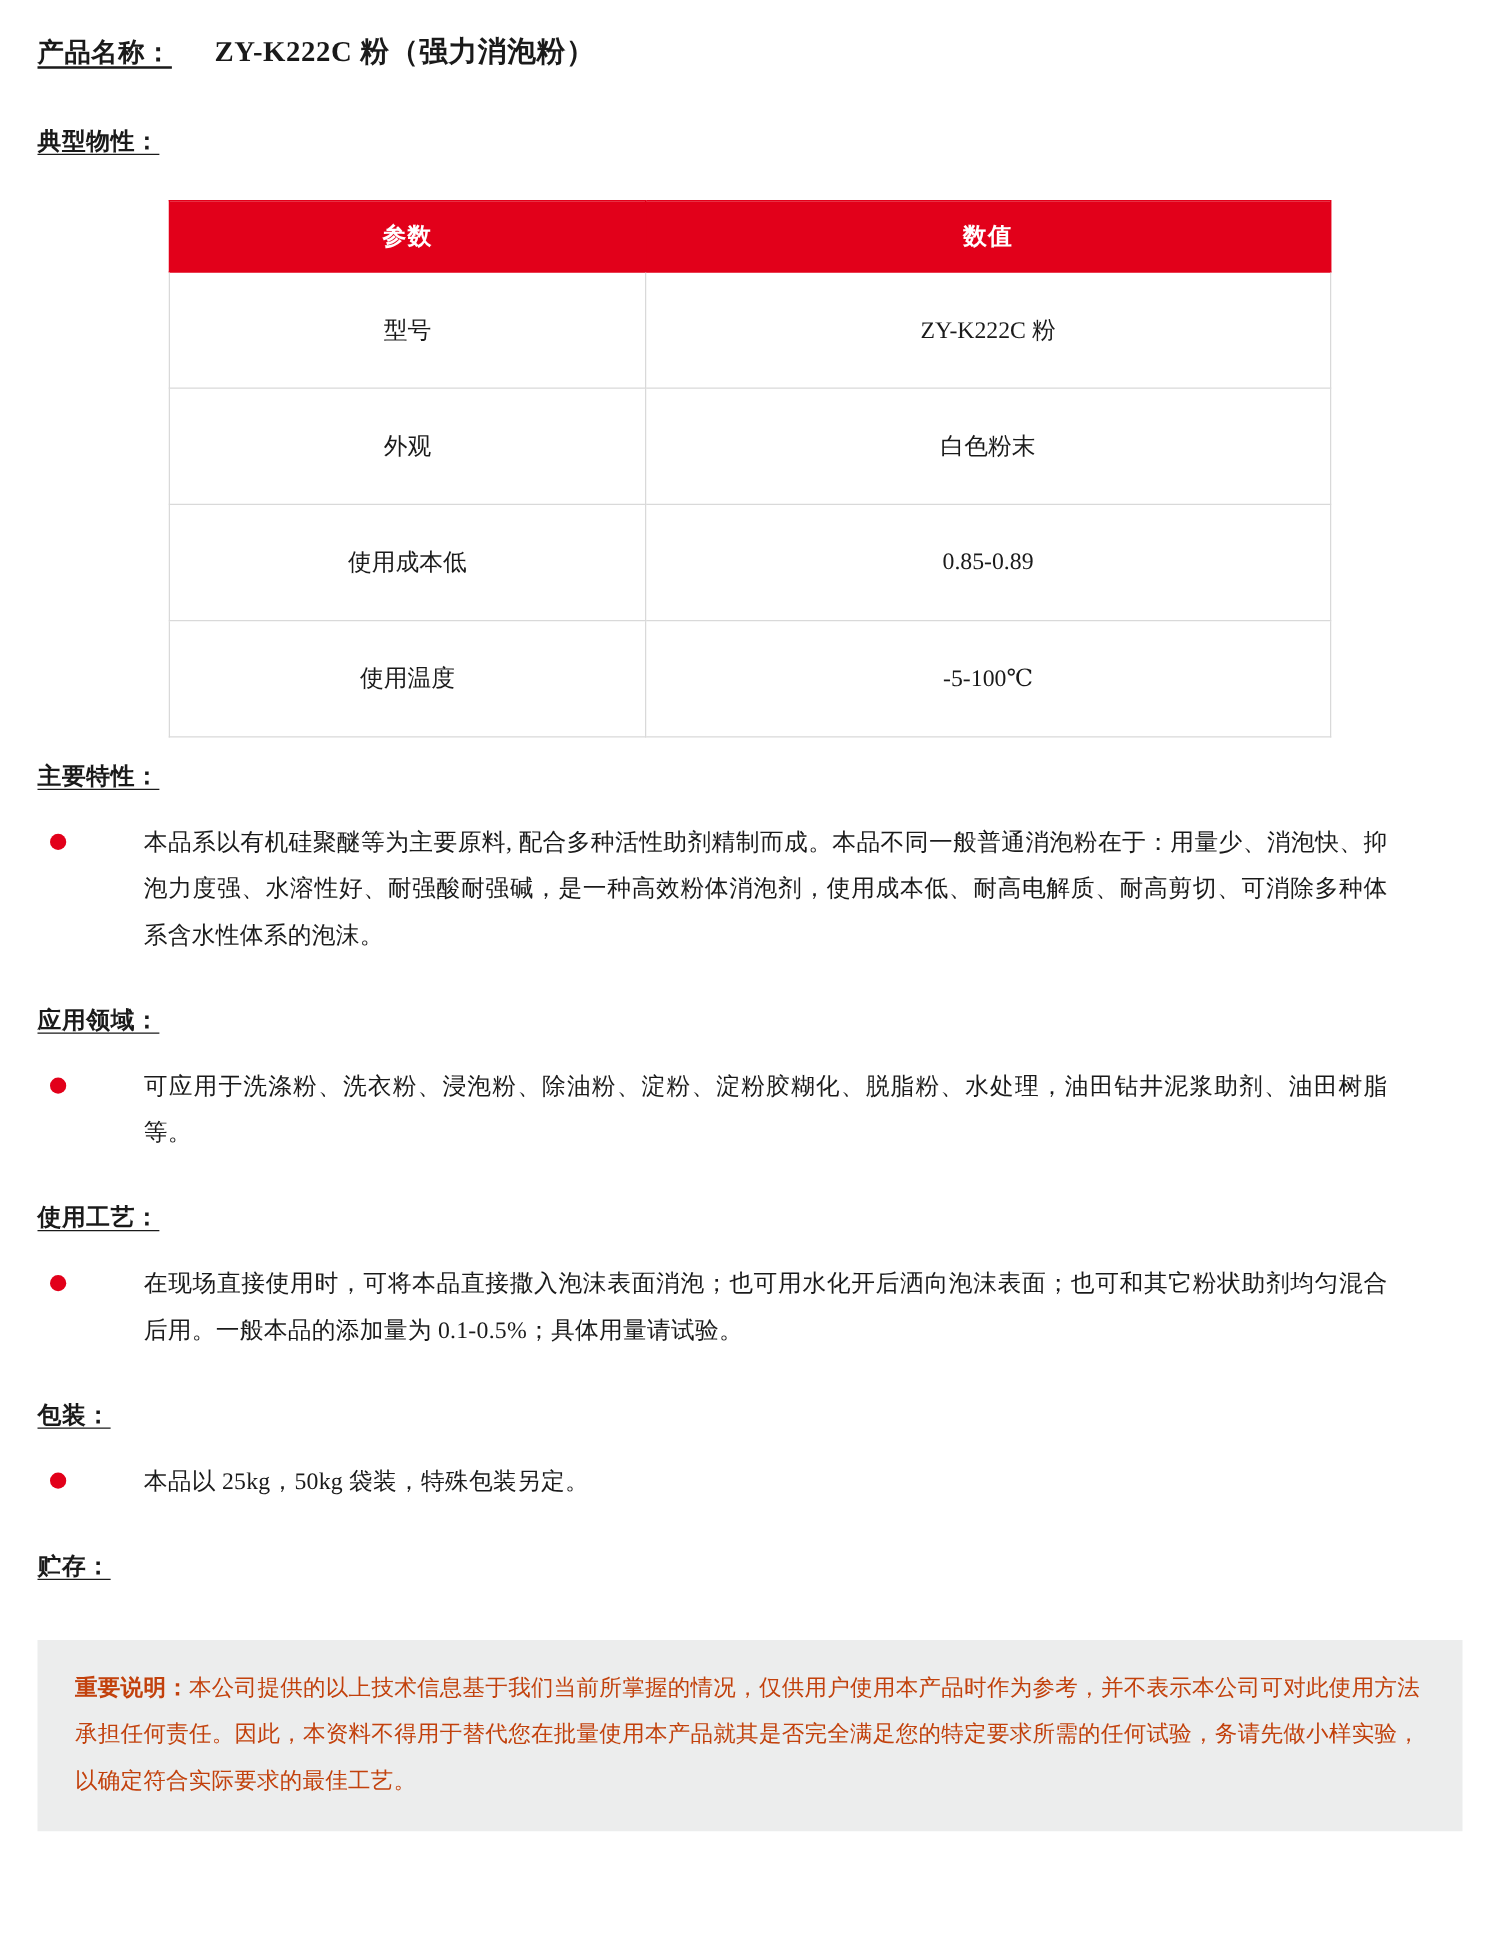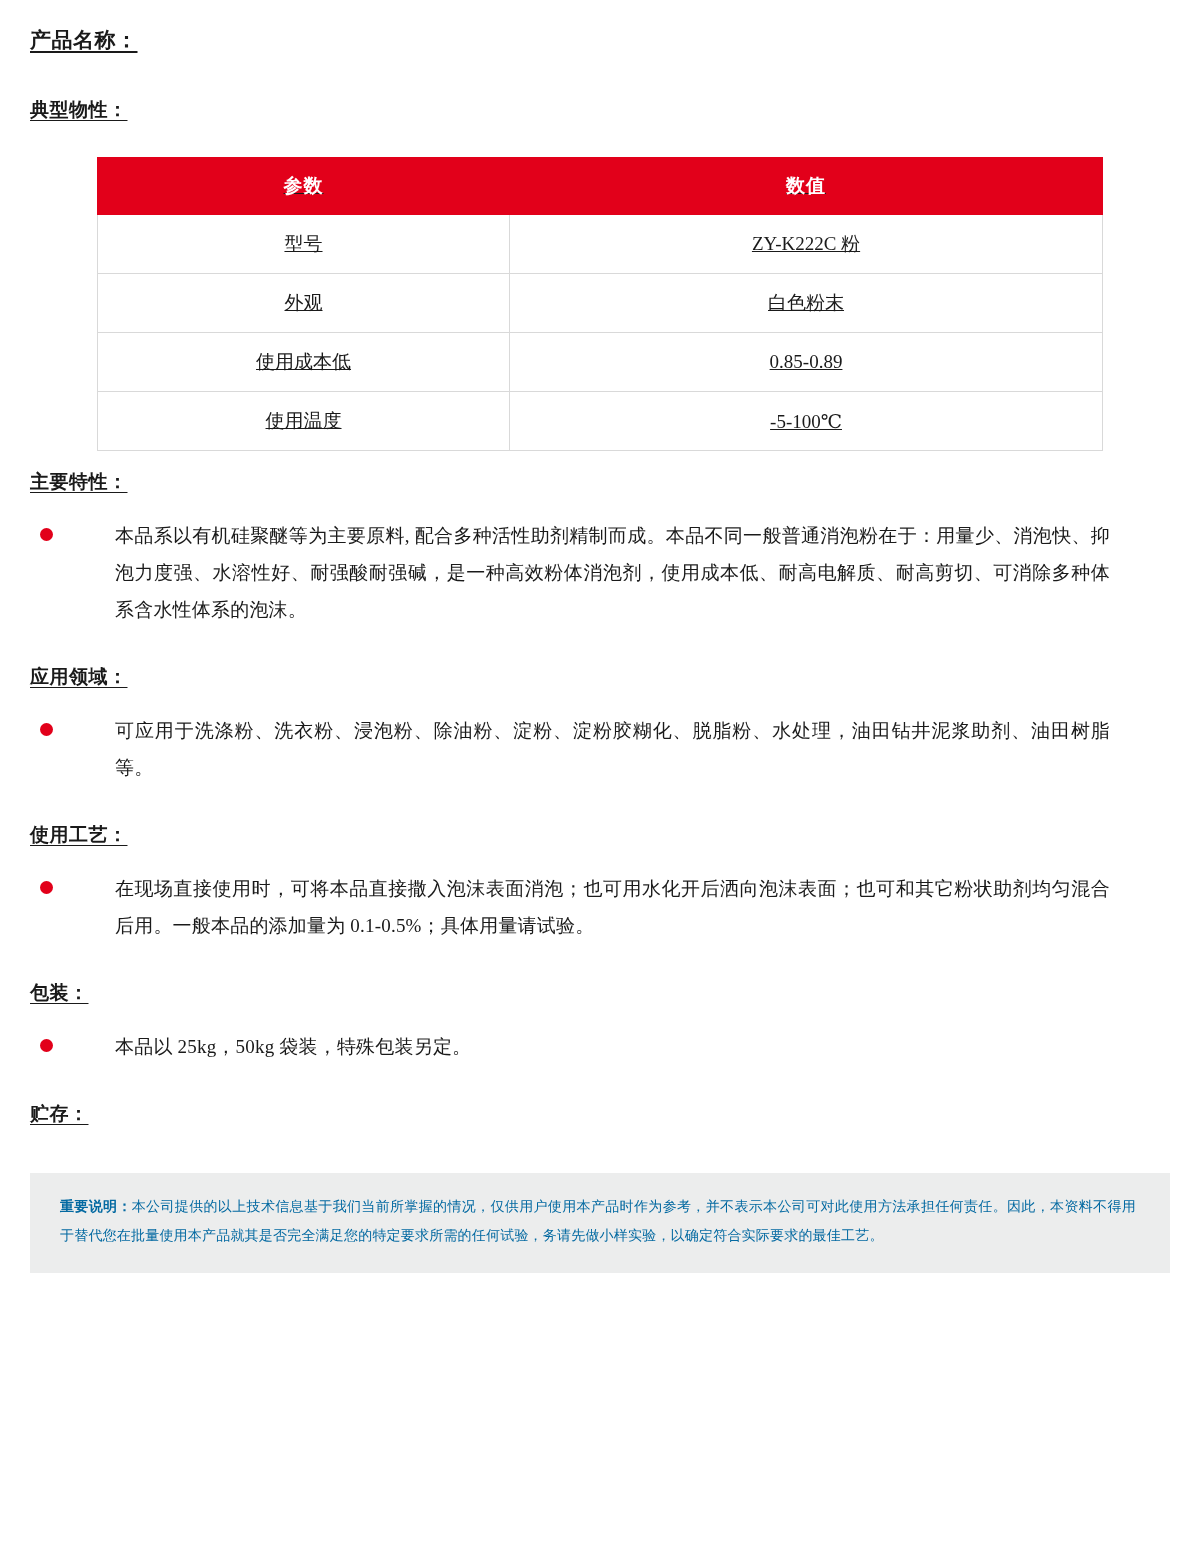--- a/index.html
+++ b/index.html
@@ -60,39 +60,38 @@
   .sh-storage   { margin: 36px 0 0 0; }
 
   
   .table-wrap {
     margin: 34px 0 0 0;
     display: flex;
     justify-content: center;
   }
   table.props {
     border-collapse: collapse;
-    width: 1006px;
+    width: 930px;
     table-layout: fixed;
-    text-decoration: underline;
   }
   table.props th {
     background: #e2001a;
     color: #ffffff;
     font-size: 19px;
     font-weight: bold;
     text-align: center;
     padding: 15px 6px;
     border: 1px solid #e2001a;
     letter-spacing: 1px;
   }
   table.props td {
     border: 1px solid #d9d9d9;
     text-align: center;
     font-size: 19px;
-    padding: 16px 6px;
+    padding: 33px 6px;
     color: #1a1a1a;
   }
   table.props col.c1 { width: 41%; }
   table.props col.c2 { width: 59%; }
 
   
   .bullet {
     display: flex;
     margin: 22px 0 0 0;
     padding-right: 60px;
@@ -111,35 +110,36 @@
     line-height: 1.95;
     text-align: justify;
     letter-spacing: 0.2px;
   }
 
   
   .disclaimer {
     margin: 46px 0 0 0;
     background: #eceded;
     padding: 20px 34px 22px 30px;
-    font-size: 14px;
+    font-size: 18px;
     line-height: 2.05;
-    color: #0369a1;
+    color: #c2410c;
     text-align: justify;
     letter-spacing: 0.2px;
   }
   .disclaimer b { font-weight: bold; }
 </style>
 </head>
 <body>
 
 <div class="page">
 
   <div class="title-row">
     <span class="label-underline">产品名称：</span>
+    <span class="product-name">ZY-K222C 粉（强力消泡粉）</span>
   </div>
 
   <div class="section-head sh-typical">典型物性：</div>
 
   <div class="table-wrap">
     <table class="props">
       <colgroup>
           <col class="c1">
           <col class="c2">
         </colgroup>

